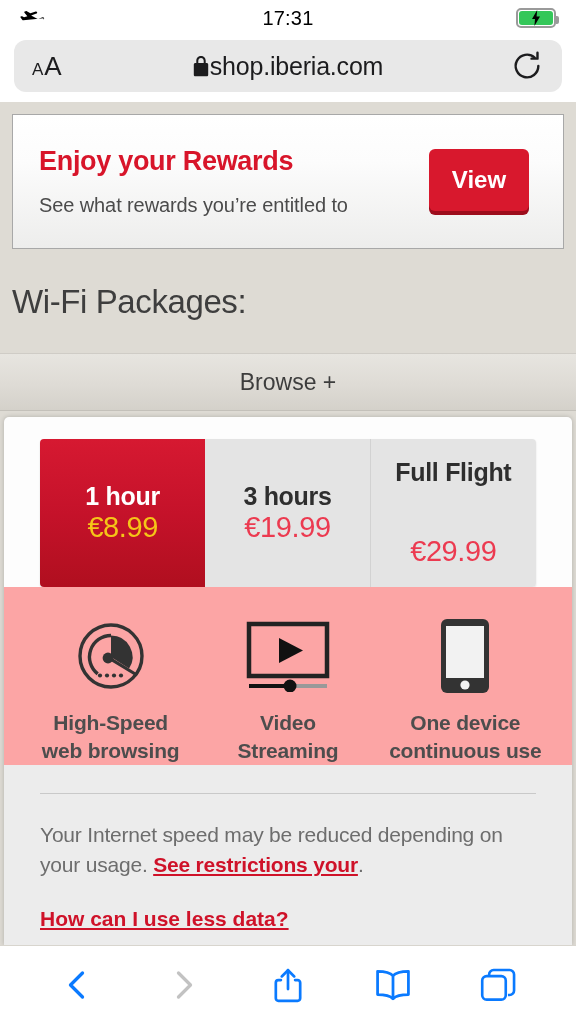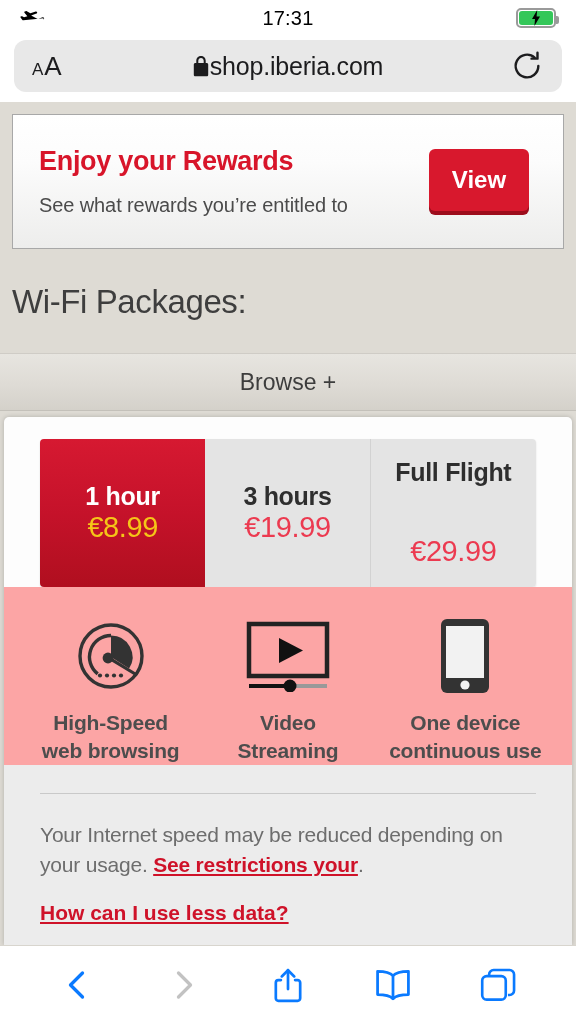--- a/index.html
+++ b/index.html
@@ -229,21 +229,21 @@
   .disclaimer-text {
     font-size: 21px; color: #6d6d6d; line-height: 1.45;
     letter-spacing: -0.2px;
   }
   .red-link {
     color: #cf1229; font-weight: bold; text-decoration: underline;
     cursor: pointer;
   }
   .less-data-link {
     display: inline-block;
-    margin-top: 20px;
+    margin-top: 26px;
     font-size: 21px;
     color: #cf1229; font-weight: bold; text-decoration: underline;
     cursor: pointer;
   }
 
   
   .safari-toolbar {
     flex: 0 0 79px;
     background: #ffffff;
     border-top: 1px solid #d8d5ce;

